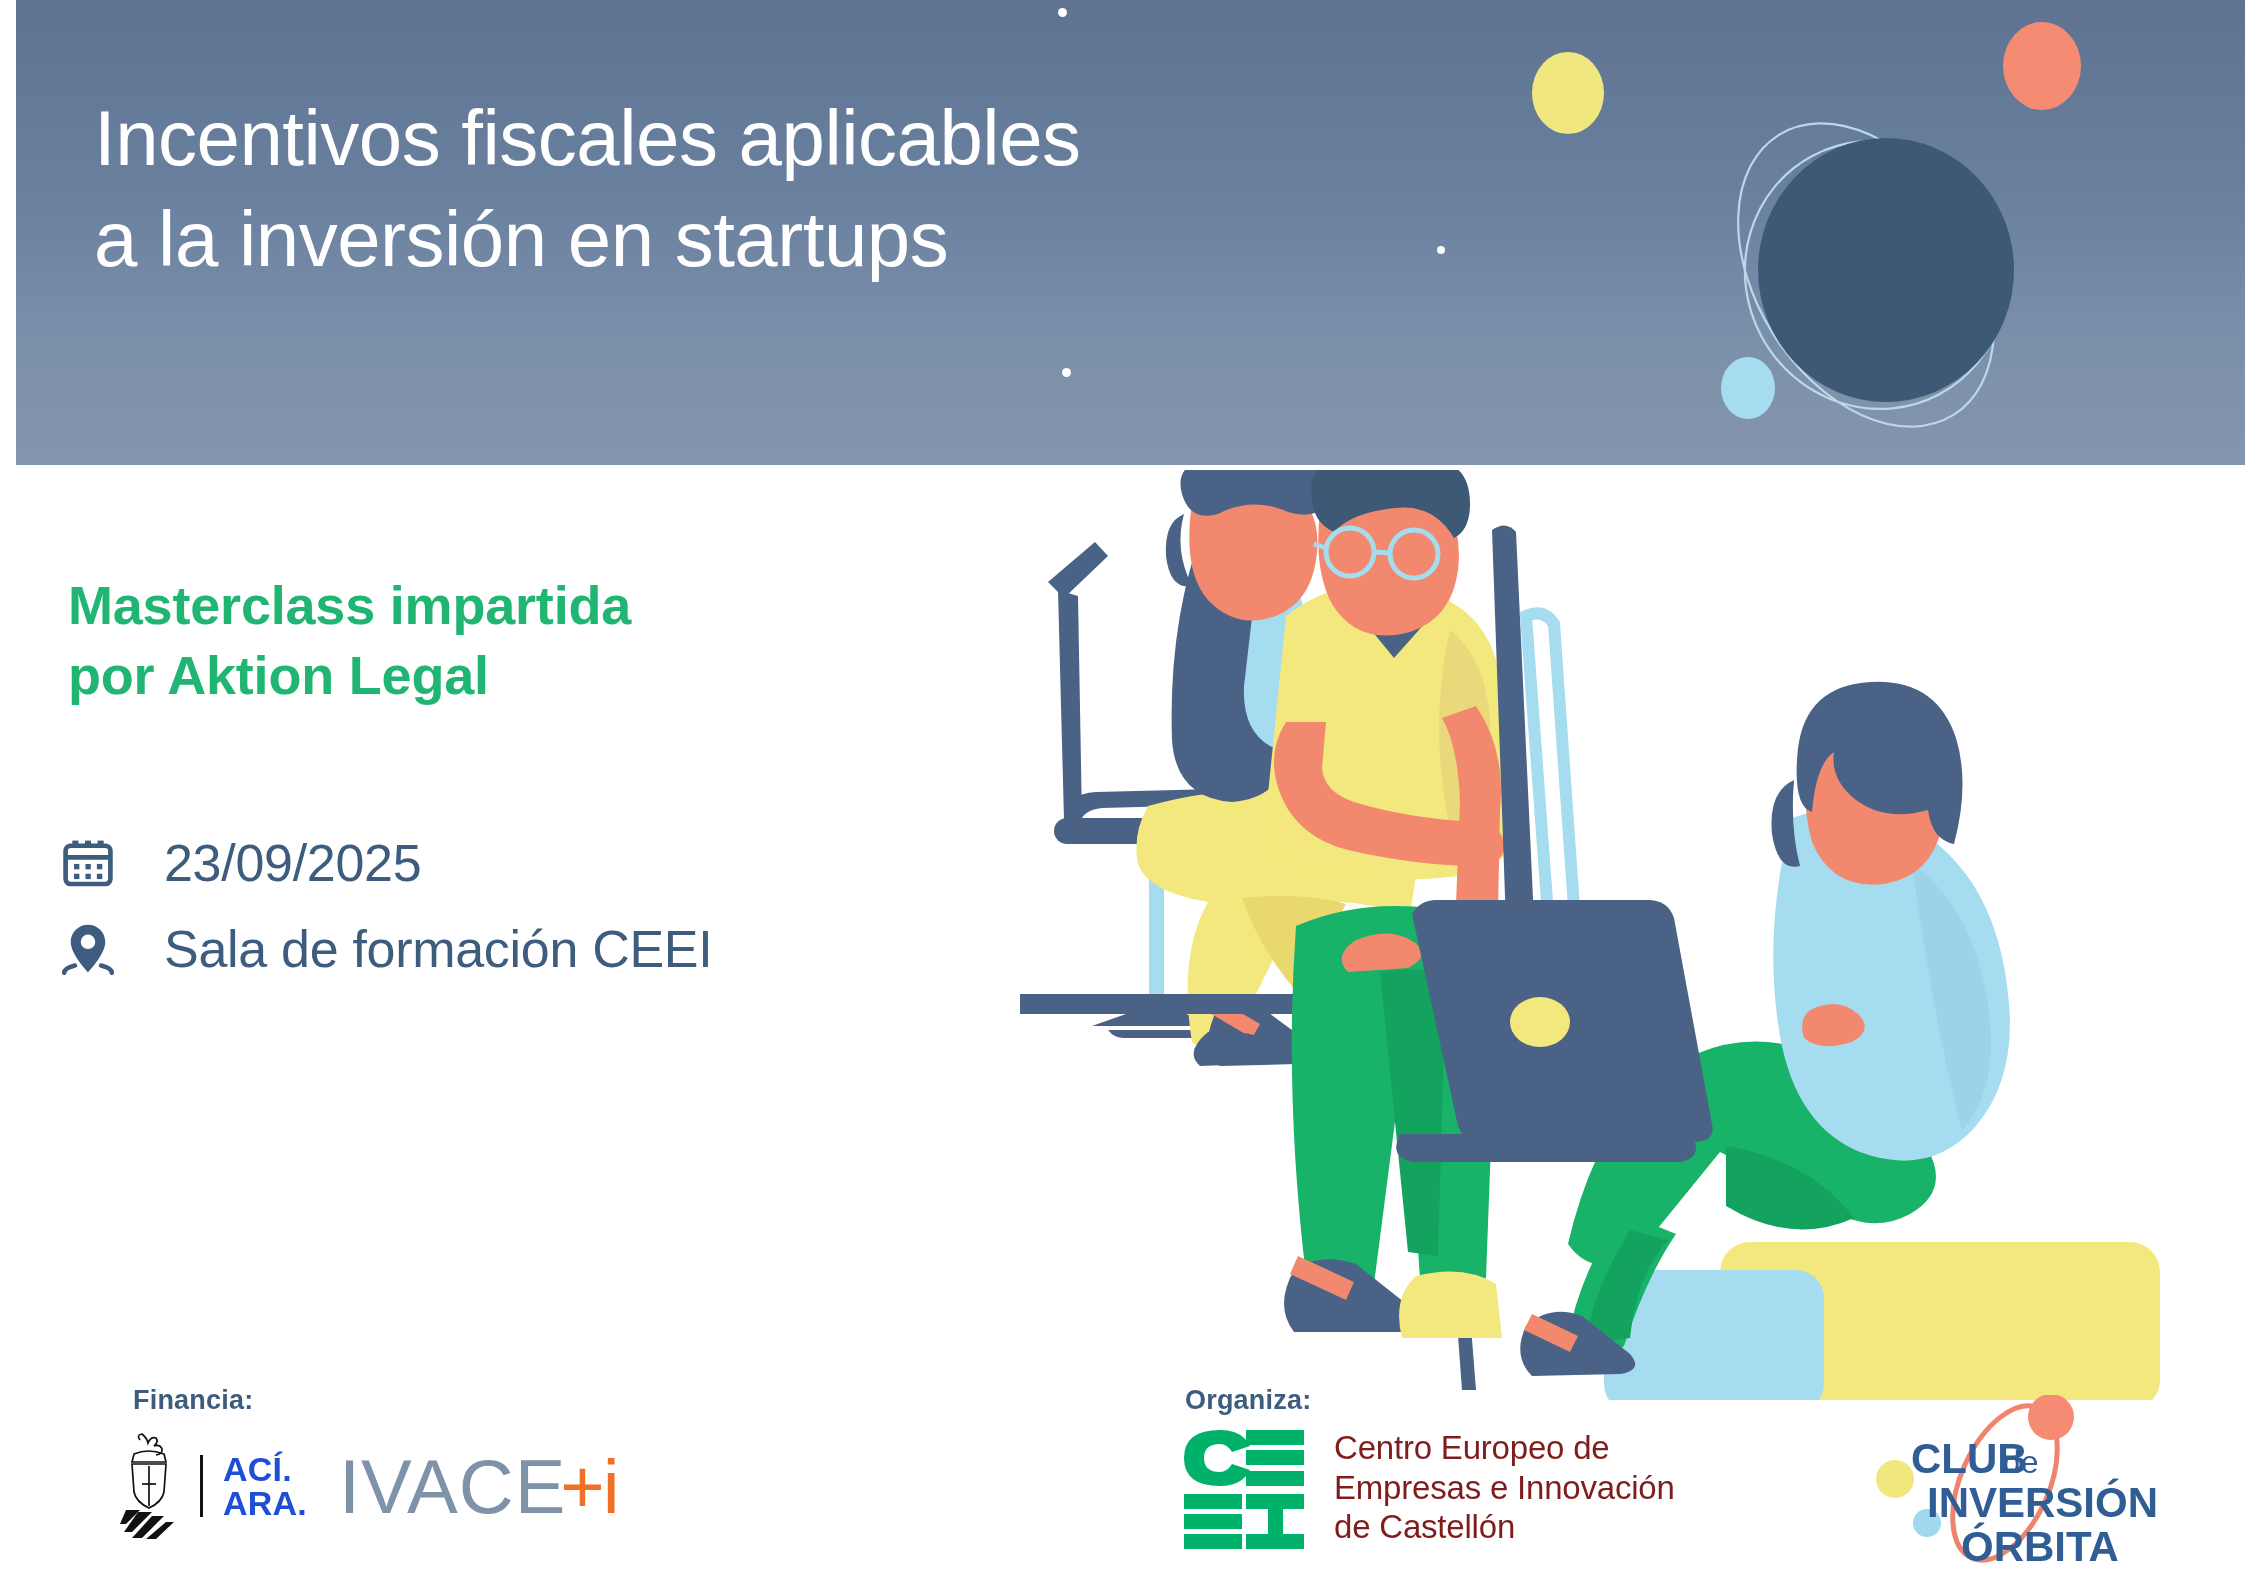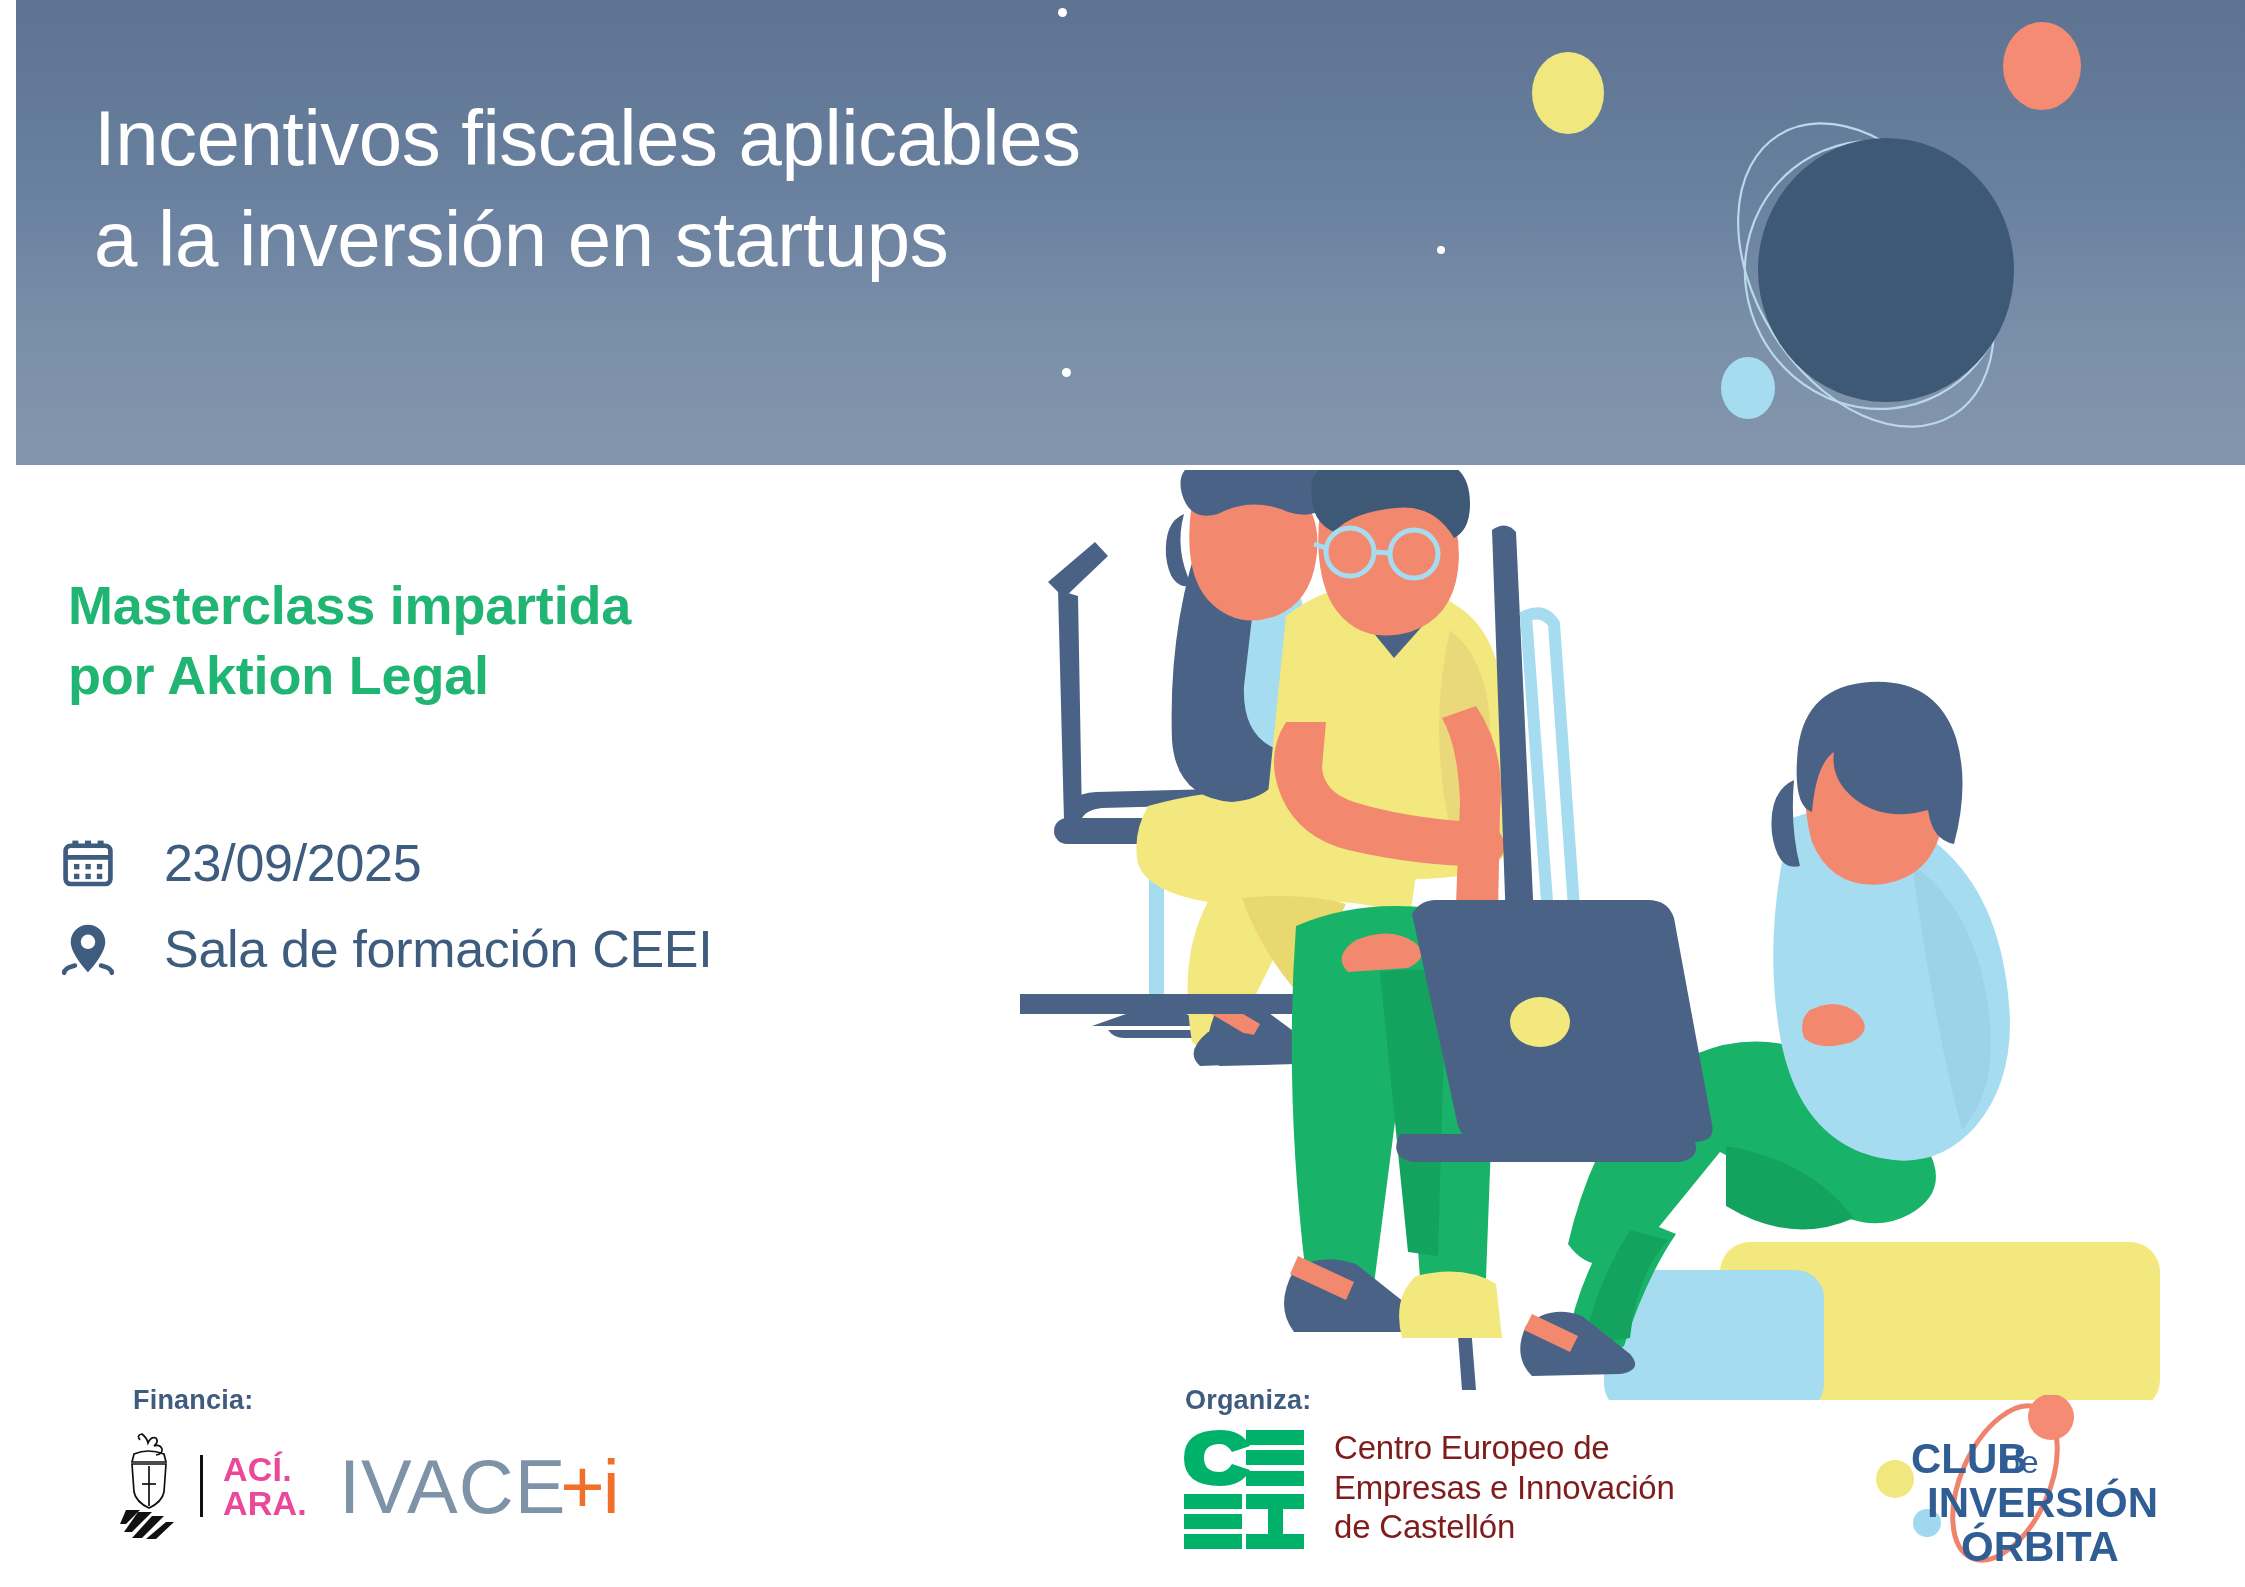--- a/index.html
+++ b/index.html
@@ -56,21 +56,21 @@
   
   .foot-label { color:#3d5c7e; font-size:27px; font-weight:bold; letter-spacing:0.2px; }
 
   #financia-block { position:absolute; left:133px; top:1385px; }
   #financia-logos { position:absolute; left:120px; top:1432px; display:flex; align-items:center; }
 
   #gva-logo { display:flex; align-items:center; }
   #gva-text { margin-left:10px; font-size:33px; font-weight:400; line-height:1.02;
               color:#0b0b0b; letter-spacing:0.5px; white-space:pre-line; font-stretch:condensed; }
   #gva-divider { width:3px; height:62px; background:#111; margin:0 20px 0 22px; }
-  #aci-text { font-size:34px; font-weight:bold; line-height:1.0; color:#ec4899;
+  #aci-text { font-size:34px; font-weight:bold; line-height:1.0; color:#1d4ed8;
               letter-spacing:0.2px; white-space:pre-line; }
   #ivace-logo { margin-left:32px; display:flex; align-items:baseline; }
 
   #organiza-block { position:absolute; left:1185px; top:1385px; }
   #ceei-logos { position:absolute; left:1180px; top:1428px; display:flex; align-items:flex-start; }
   #ceei-text { margin-left:28px; font-size:33px; line-height:1.20; color:#7f1d1d;
                white-space:pre-line; letter-spacing:-0.2px; }
 
   #club-logo { position:absolute; left:1855px; top:1395px; width:360px; height:180px; }
 </style>

